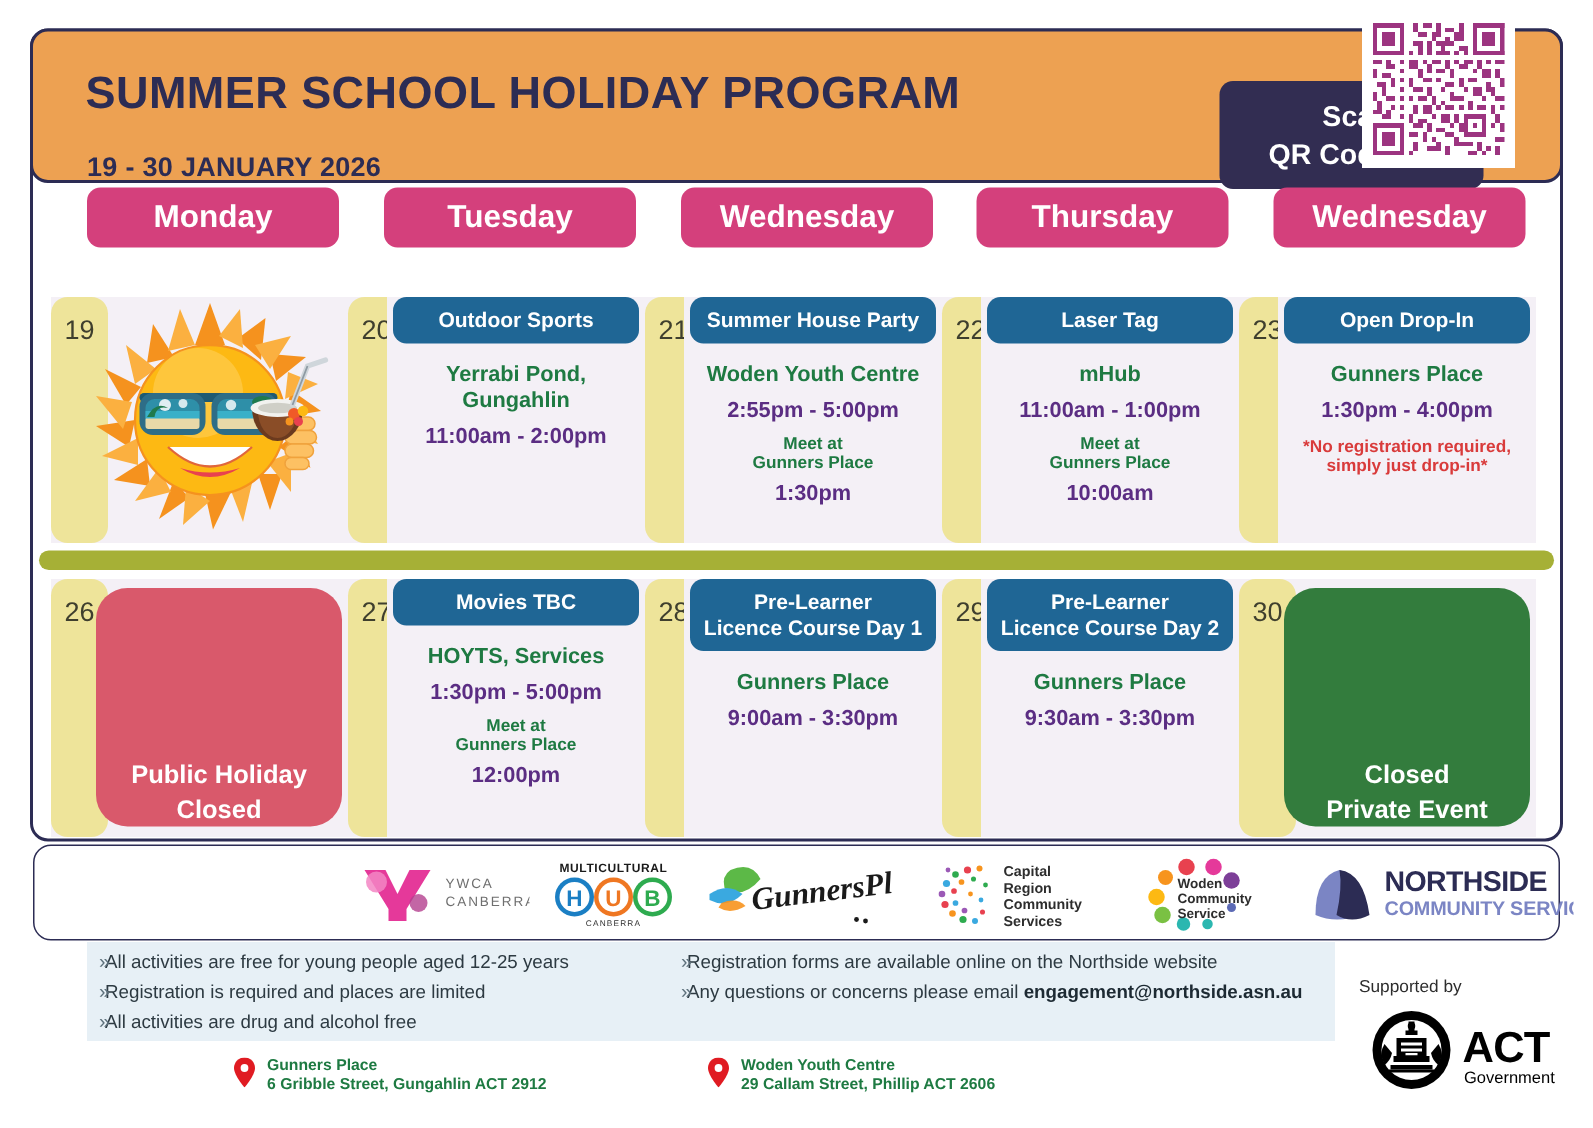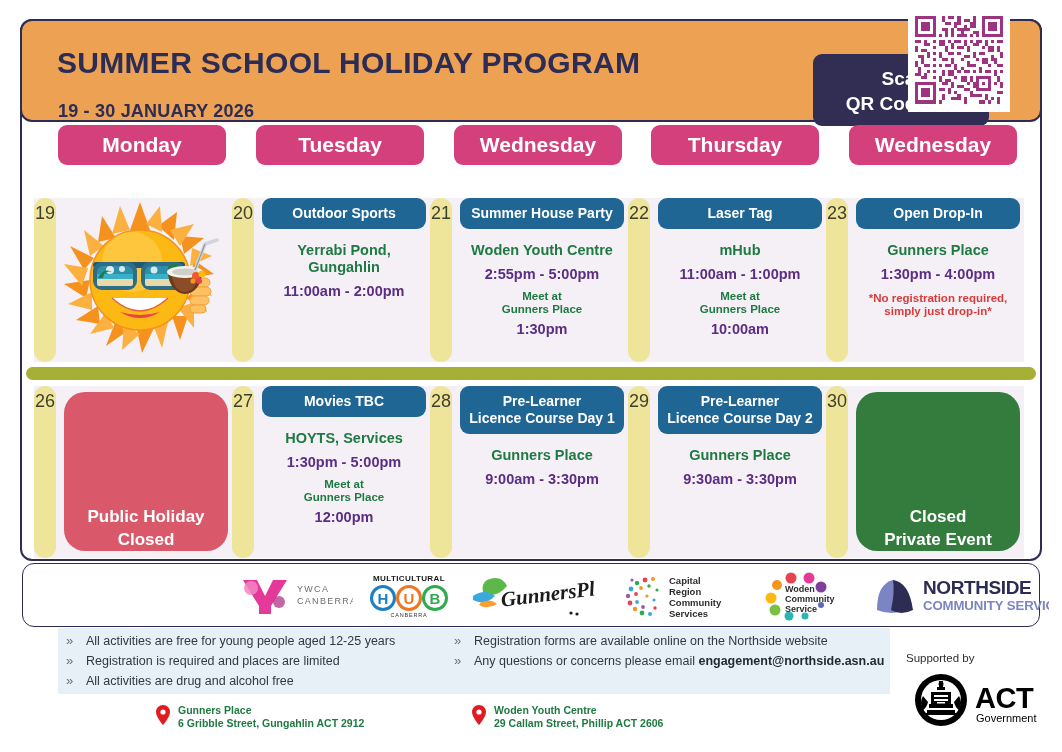--- a/index.html
+++ b/index.html
@@ -124,28 +124,28 @@
 
   .cell {
     position: absolute;
     top: 0;
     height: 100%;
     background: #f4f0f6;
   }
   .datecol {
     position: absolute;
     left: 0; top: 0;
-    width: 22px; height: 100%;
+    width: 38px; height: 100%;
     background: #eee49a;
     border-radius: 11px;
     color: #3f3f2e;
     font-size: 18px;
     font-weight: normal;
     text-align: center;
-    padding-top: 5px;
+    padding-top: 12px;
   }
   .cell .body {
     position: absolute;
     left: 26px; right: 0; top: 0; bottom: 0;
     background: #f4f0f6;
   }
   .cell.nobg .body { background: transparent; }
 
   .act-title {
     margin: 0 4px;
@@ -252,21 +252,21 @@
   
   .info {
     position: absolute;
     left: 58px; top: 628px;
     width: 832px; height: 66px;
     background: #e7f0f6;
   }
   .info ul { list-style: none; }
   .info li {
     position: relative;
-    padding-left: 28px;
+    padding-left: 12px;
     font-size: 12.5px;
     color: #2d3a42;
     line-height: 20px;
   }
   .info li:before {
     content: "\00bb";
     position: absolute;
     left: 8px; top: 0;
     color: #5f727d;
     font-size: 13px;

